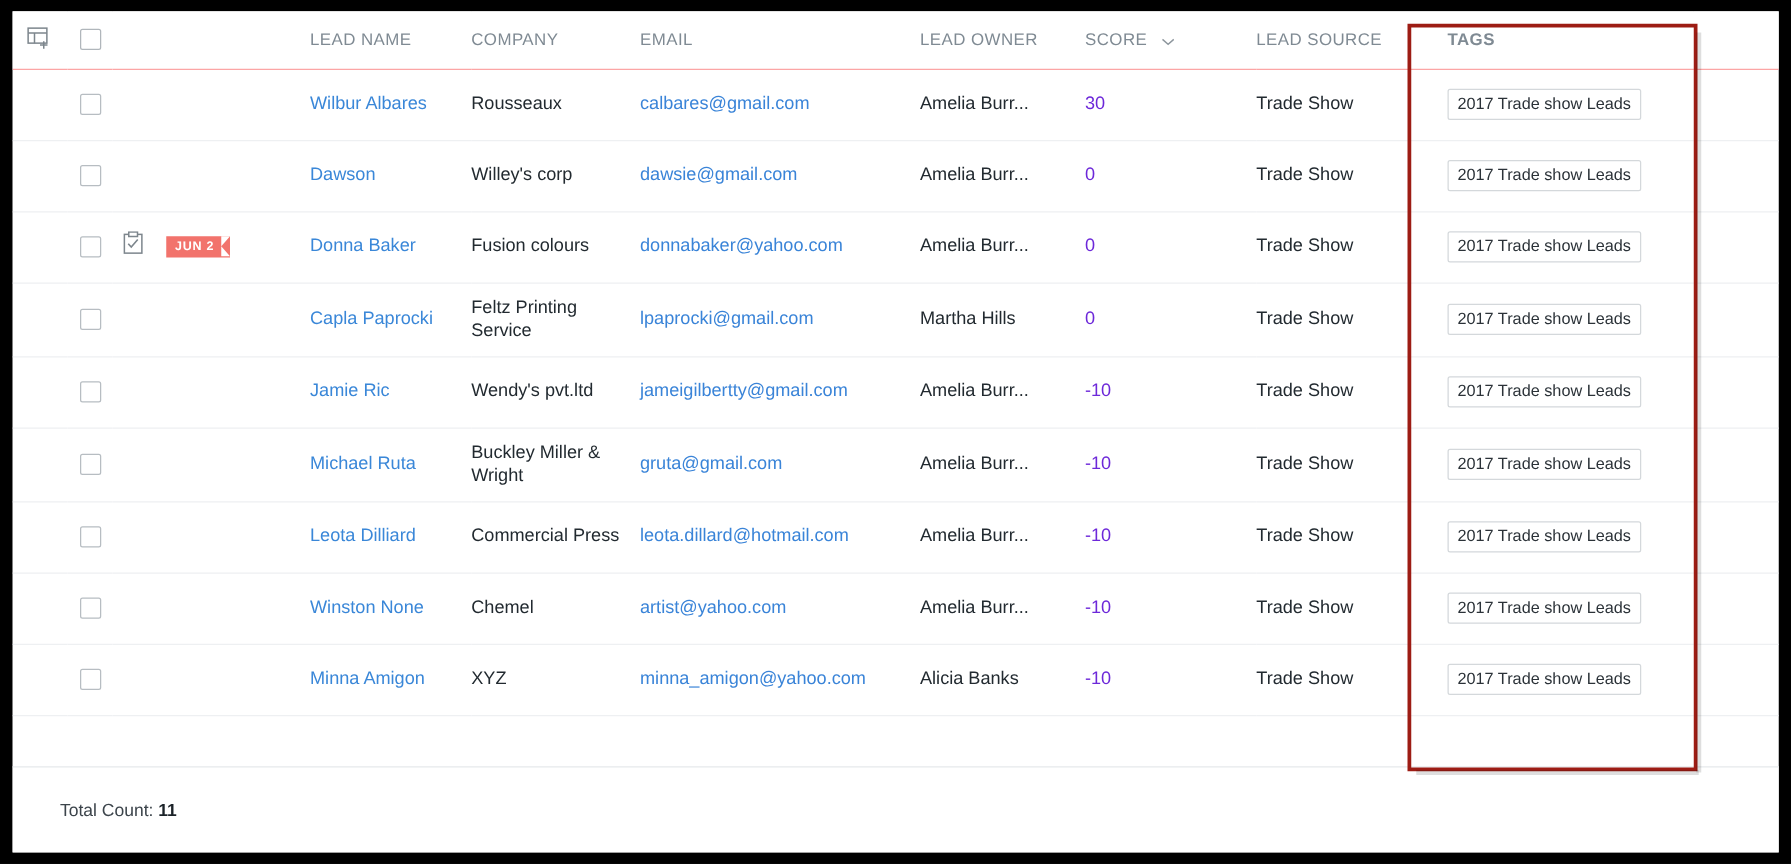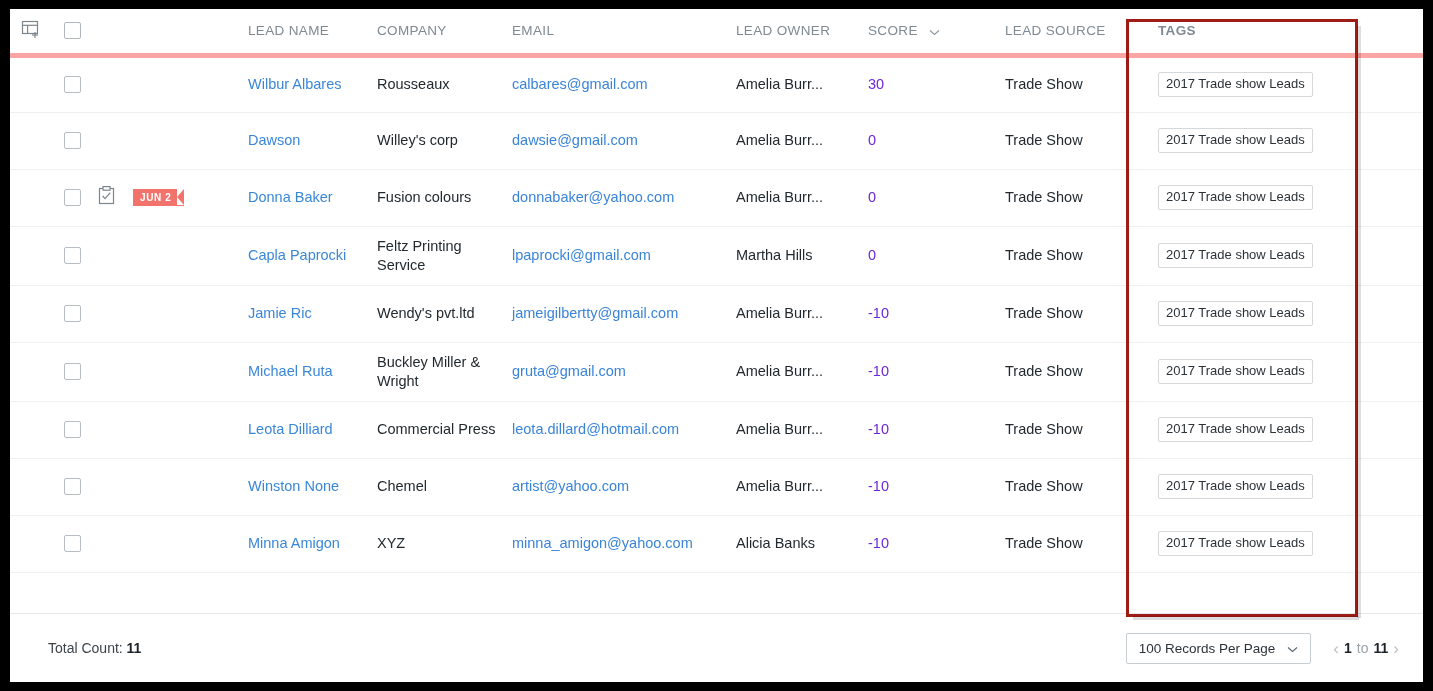--- a/index.html
+++ b/index.html
@@ -44,21 +44,21 @@
   thead th {
     height: 46px;
     padding: 0 0 0 0;
     font-size: 13.5px;
     font-weight: 400;
     letter-spacing: .35px;
     color: #7f8a93;
     text-align: left;
     vertical-align: middle;
     background: #ffffff;
-    border-bottom: 5px solid #fca5a5;
+    border-bottom: 1px solid #fca5a5;
     white-space: nowrap;
     margin-top: 16px;
   }
   thead th.hdr-name   { padding-left: 8px; }
   thead th.hdr-tags   { padding-left: 18px; font-weight: bold; }
 
   tbody td {
     font-size: 14.5px;
     color: #222a30;
     vertical-align: middle;
@@ -402,34 +402,17 @@
     <div id="tags-highlight">
       <div class="shadow-r"></div>
       <div class="shadow-b"></div>
     </div>
 
     <div id="footer">
       <div id="total-count">
         <span>Total Count:</span>
         <b>11</b>
       </div>
-      <div id="pager">
-        <div class="select-box">
-          <span>100 Records Per Page</span>
-          <span>
-            <svg width="11" height="7" viewBox="0 0 11 7">
-              <polyline points="1,1.5 5.5,5.5 10,1.5" fill="none" stroke="#5c656c" stroke-width="1.1"></polyline>
-            </svg>
-          </span>
-        </div>
-        <div class="range">
-          <span class="chev">‹</span>
-          <b>1</b>
-          <span>to</span>
-          <b>11</b>
-          <span class="chev">›</span>
-        </div>
-      </div>
     </div>
 
     <div id="vscroll"></div>
   </div>
 </div>
 
 </body></html>

